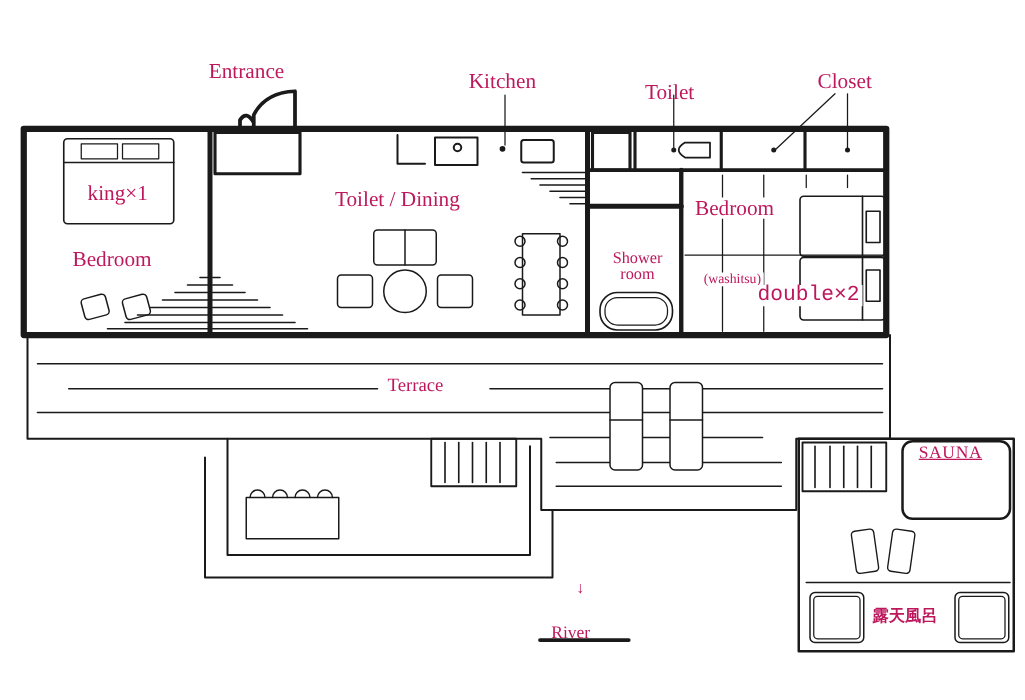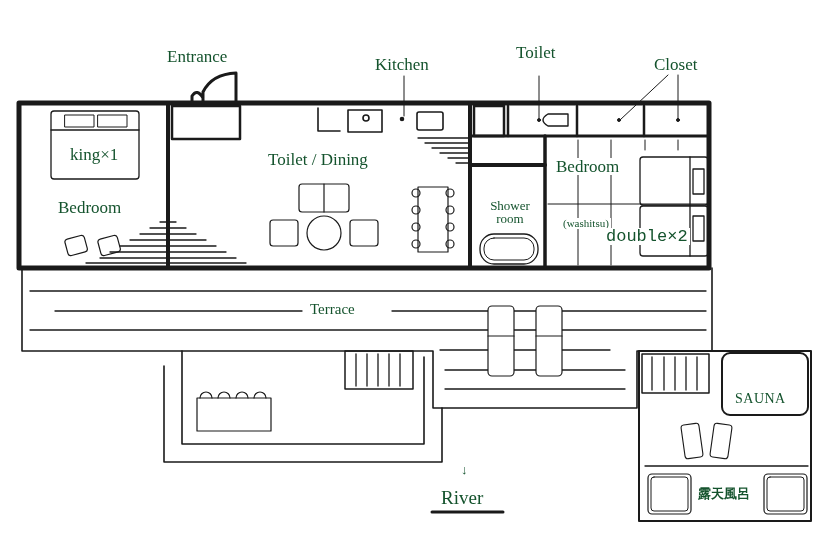--- a/index.html
+++ b/index.html
@@ -1,23 +1,23 @@
 <!DOCTYPE html>
 <html><head>
 <meta charset="utf-8">
 <style>
   html,body{margin:0;padding:0;background:#fff;}
   body{width:820px;height:560px;position:relative;overflow:hidden;font-family:"DejaVu Serif","Liberation Serif",serif;color:#1a1a1a;}
   svg.plan{position:absolute;left:0;top:0;width:820px;height:560px;}
-  .lbl{position:absolute;white-space:nowrap;font-family:"Liberation Serif","DejaVu Serif",serif;color:#14532d;line-height:1;}
+  .lbl{position:absolute;white-space:nowrap;font-family:"Liberation Serif","DejaVu Serif",serif;color:#be185d;line-height:1;}
   .room{font-size:17px;}
   .small{font-size:13px;}
   .tiny{font-size:11px;}
   .bg{background:#fff;padding:0 4px;}
-  .river{font-size:19px;}
+  .river{font-size:14px;margin-top:12px;}
   .sauna{font-size:14px;letter-spacing:0.5px;}
   .jp{font-family:"DejaVu Sans",sans-serif;font-size:13px;}
   .center{text-align:center;font-family:Liberation Serif, serif;}
 </style>
 </head>
 <body>
 
 <svg class="plan" viewBox="0 0 820 560" xmlns="http://www.w3.org/2000/svg">
   <g fill="none" stroke="#1a1a1a" stroke-linejoin="round" stroke-linecap="round">
 
@@ -180,29 +180,29 @@
     <rect x="651" y="477" width="37" height="34" rx="3" stroke-width="1"></rect>
     <rect x="764" y="474" width="43" height="40" rx="4" stroke-width="1.2"></rect>
     <rect x="767" y="477" width="37" height="34" rx="3" stroke-width="1"></rect>
 
     <line x1="432" y1="512" x2="503" y2="512" stroke-width="3"></line>
   </g>
 </svg>
 
 <div class="lbl room" style="left:167px;top:48px;">Entrance</div>
 <div class="lbl room" style="left:375px;top:56px;text-align:center;">Kitchen</div>
-<div class="lbl room" style="left:516px;top:44px;text-align:center;">Toilet</div>
+<div class="lbl room" style="left:516px;top:65px;text-align:center;">Toilet</div>
 <div class="lbl room" style="left:654px;top:56px;">Closet</div>
 <div class="lbl room" style="left:70px;top:146px;">king×1</div>
 <div class="lbl room" style="left:58px;top:199px;">Bedroom</div>
 <div class="lbl room" style="left:268px;top:151px;">Toilet / Dining</div>
 <div class="lbl small center" style="left:478px;top:199px;width:64px;">
   <span>Shower</span><br>
   <span>room</span>
 </div>
 <div class="lbl room bg" style="left:554px;top:158px;padding:0 2px;">Bedroom</div>
 <div class="lbl tiny bg" style="left:561px;top:177px;padding:0 2px;margin-top:41px;">(washitsu)</div>
 <div class="lbl room bg" style="left:604px;top:228px;padding:0 2px;font-family:Liberation Mono, monospace;">double×2</div>
 <div class="lbl room bg" style="left:306px;top:302px;font-size:15px;">Terrace</div>
-<div class="lbl sauna" style="left:735px;top:392px;">SAUNA</div>
+<div class="lbl sauna" style="left:735px;top:356px;text-decoration:underline;">SAUNA</div>
 <div class="lbl jp" style="left:698px;top:487px;font-weight:bold;">露天風呂</div>
 <div class="lbl small" style="left:461px;top:463px;">↓</div>
 <div class="lbl river" style="left:441px;top:488px;">River</div>
 
 </body></html>

